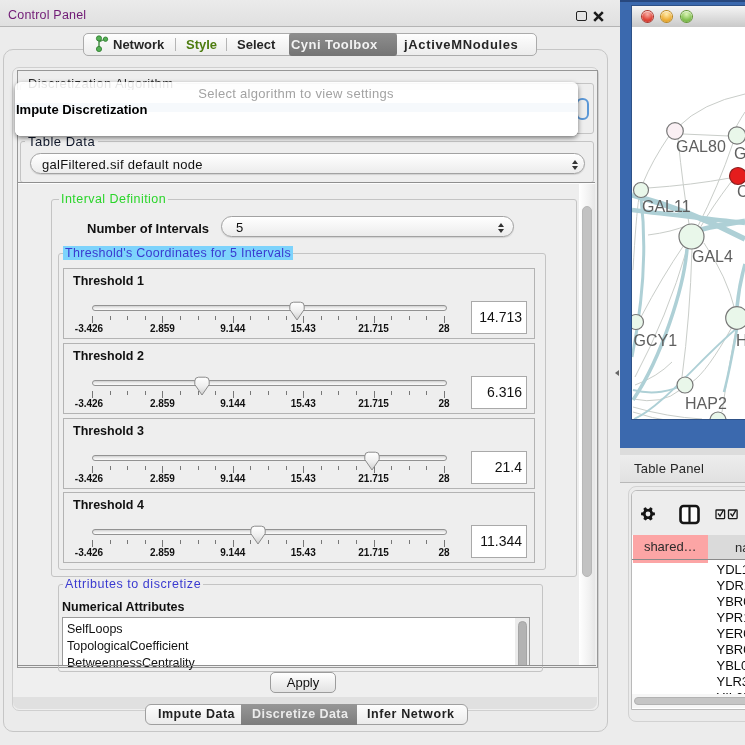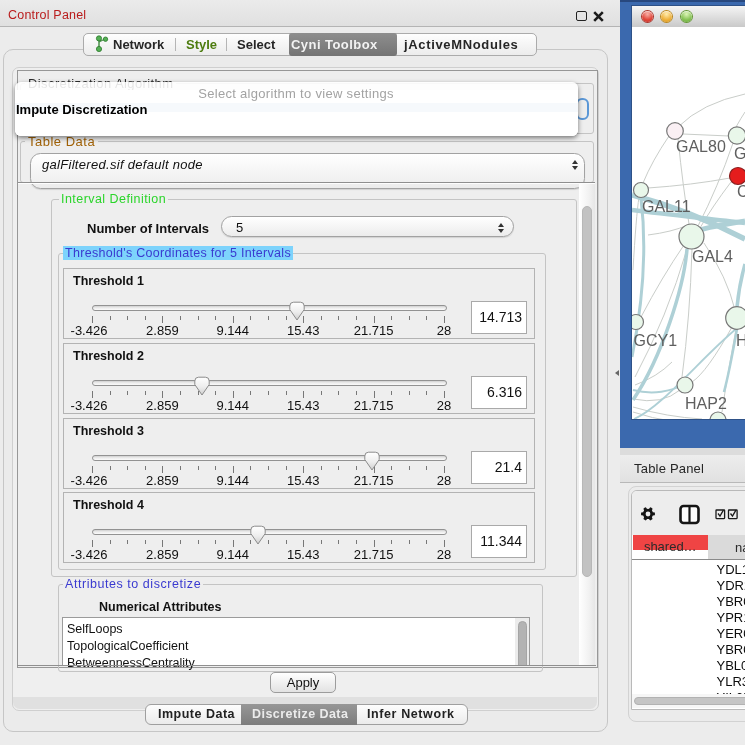--- a/index.html
+++ b/index.html
@@ -13,32 +13,32 @@
   .arrdn{position:absolute;top:12px;width:0;height:0;border-left:3px solid transparent;
          border-right:3px solid transparent;border-top:4.5px solid #333;}
   .throw{position:absolute;left:63px;width:472px;height:71px;border:1px solid #b3b3b3;box-sizing:border-box;}
   .tlab{position:absolute;left:9px;top:5px;font-size:12.5px;font-weight:bold;}
   .track{position:absolute;left:28px;top:36px;width:355px;height:5.5px;border-radius:3px;
          background:linear-gradient(#cfcfcf,#ececec 45%,#fafafa);border:1px solid #929292;box-sizing:border-box;}
   .ticksmin{position:absolute;left:28px;top:46.5px;width:354px;height:4.5px;
          background:repeating-linear-gradient(90deg,#777 0,#777 1px,transparent 1px,transparent 17.6px);}
   .ticksmaj{position:absolute;left:28px;top:46.5px;width:354px;height:7px;
          background:repeating-linear-gradient(90deg,#777 0,#777 1px,transparent 1px,transparent 70.4px);}
-  .tl{position:absolute;top:53.5px;font-size:13px;font-weight:normal;transform:translateX(-50%);}
+  .tl{position:absolute;top:53.5px;font-size:10px;font-weight:bold;transform:translateX(-50%);}
   .tfield{position:absolute;left:407px;top:32px;width:56px;height:33px;background:#ffffff;
          border:1px solid #a9a9a9;box-sizing:border-box;font-size:14px;text-align:right;
          line-height:31px;padding-right:4px;}
   .thumb{position:absolute;top:32px;}
 </style>
 </head>
 <body>
 <div id="root">
 
   <div class="abs" style="left:0;top:0;width:620px;height:26px;background:linear-gradient(#ebebeb,#e0e0e0);border-bottom:1px solid #b4b4b4;"></div>
-  <div class="abs" style="left:8px;top:7.5px;font-size:12.5px;letter-spacing:0.2px;color:#b91c1c;">Control Panel</div>
+  <div class="abs" style="left:8px;top:7.5px;font-size:12.5px;letter-spacing:0.2px;color:#701a75;">Control Panel</div>
   <div class="abs" style="left:576px;top:10.5px;width:9px;height:8.5px;border:1.5px solid #222;border-radius:2px;"></div>
   <svg class="abs" style="left:593px;top:11px;" width="11" height="11" viewBox="0 0 11 11">
       <path d="M1.2,1.2 L9.8,9.8 M9.8,1.2 L1.2,9.8" stroke="#1b1b1b" stroke-width="2.6"></path>
     </svg>
 
   <div class="abs" style="left:3px;top:49px;width:603px;height:681px;background:#ebebeb;border:1px solid #c6c6c6;border-radius:10px;"></div>
 
   <div class="abs" style="left:12px;top:67px;width:585px;height:642px;background:#efefef;border:1px solid #cfcfcf;border-radius:7px;"></div>
 
   <div class="abs" style="left:13px;top:697px;width:584px;height:12px;background:#e0e0e0;border-radius:0 0 7px 7px;"></div>
@@ -61,22 +61,22 @@
   <div class="abs" style="left:289px;top:33px;width:108px;height:23px;background:linear-gradient(#8e8e8e,#747474);border-radius:3px;"></div>
   <div class="abs" style="left:291px;top:37px;font-size:13px;font-weight:bold;letter-spacing:0.45px;color:#f2f2f2;">Cyni Toolbox</div>
   <div class="abs" style="left:404px;top:37px;font-size:13px;font-weight:bold;letter-spacing:0.65px;color:#262626;">jActiveMNodules</div>
 
   <div class="abs" style="left:20px;top:83px;width:572px;height:49px;border:1px solid #c4c4c4;border-radius:3px;"></div>
   <div class="abs" style="left:25px;top:76px;font-size:13px;letter-spacing:0.4px;color:#2b2b2b;background:#eeeeee;padding:0 3px;">Discretization Algorithm</div>
 
   <div class="abs" style="left:576px;top:98px;width:13px;height:22px;border-radius:6px;background:#ededed;border:2.5px solid #5b97d6;box-sizing:border-box;"></div>
 
   <div class="abs" style="left:20px;top:141px;width:572px;height:40px;border:1px solid #c4c4c4;border-radius:3px;"></div>
-  <div class="abs" style="left:25px;top:134px;font-size:13px;letter-spacing:0.5px;color:#a16207;background:#eeeeee;padding:0 3px;">Table Data</div>
-  <div class="abs combo" style="left:30px;top:153px;width:555px;height:36px;font-style:italic;">
+  <div class="abs" style="left:25px;top:134px;font-size:13px;letter-spacing:0.5px;color:#0f172a;background:#eeeeee;padding:0 3px;">Table Data</div>
+  <div class="abs combo" style="left:30px;top:153px;width:555px;height:21px;">
     <span style="position:absolute;left:11px;top:3px;font-size:13px;letter-spacing:0.3px;">galFiltered.sif default node</span>
     <div class="arrup" style="left:541px;"></div>
       <div class="arrdn" style="left:541px;"></div>
   </div>
 
   <div class="abs" style="left:18px;top:182px;width:577px;height:1px;background:#8f8f8f;"></div>
   <div class="abs" style="left:18px;top:183px;width:577px;height:1px;background:#fdfdfd;"></div>
 
   <div class="abs" style="left:579px;top:184px;width:16px;height:481px;background:linear-gradient(90deg,#ffffff,#f2f2f2 60%,#e6e6e6);"></div>
   <div class="abs" style="left:582px;top:206px;width:9.5px;height:371px;background:#c2c2c2;border:1px solid #b7b7b7;border-radius:5px;box-sizing:border-box;"></div>
@@ -164,21 +164,21 @@
     <span class="tl" style="left:309.6px;">21.715</span>
       <span class="tl" style="left:380px;">28</span>
     <svg class="thumb" style="left:249.4px;margin-left:-63px;" width="16" height="20" viewBox="0 0 16 20">
       <path d="M0.8,8.5 V5 Q0.8,1.2 4.6,1.2 H11.4 Q15.2,1.2 15.2,5 V8.5 L8,19 Z" fill="url(#tg)" stroke="#8b8b8b" stroke-width="1"></path>
     </svg>
     <div class="tfield">11.344</div>
   </div>
 
   <div class="abs" style="left:58px;top:584px;width:483px;height:86px;border:1px solid #c4c4c4;border-radius:3px;"></div>
   <div class="abs" style="left:63px;top:577px;font-size:12.5px;letter-spacing:0.55px;color:#3a3ad0;background:#eeeeee;padding:0 2px;">Attributes to discretize</div>
-  <div class="abs" style="left:62px;top:600px;font-size:12.5px;font-weight:bold;margin-left:37px;">Numerical Attributes</div>
+  <div class="abs" style="left:62px;top:600px;font-size:12.5px;font-weight:bold;">Numerical Attributes</div>
   <div class="abs" style="left:62px;top:617px;width:468px;height:49px;background:#ffffff;border:1px solid #9b9b9b;box-sizing:border-box;"></div>
   <div class="abs" style="left:67px;top:620.5px;font-size:12.5px;line-height:17.3px;">SelfLoops<br>TopologicalCoefficient<br>BetweennessCentrality</div>
   <div class="abs" style="left:515px;top:618px;width:14px;height:48px;background:#ececec;"></div>
   <div class="abs" style="left:518px;top:621px;width:9px;height:45px;background:#b3b3b3;border:1px solid #a5a5a5;border-radius:5px 5px 0 0;box-sizing:border-box;"></div>
 
   <div class="abs" style="left:17px;top:665px;width:579px;height:1px;background:#8f8f8f;"></div>
 
   <div class="abs" style="left:270px;top:672px;width:66px;height:21px;background:linear-gradient(#ffffff,#e2e2e2);border:1px solid #9c9c9c;border-radius:5px;box-sizing:border-box;text-align:center;font-size:13px;line-height:19px;">Apply</div>
 
   <div class="abs" style="left:145px;top:704px;width:323px;height:21px;background:linear-gradient(#fdfdfd,#ebebeb);border:1px solid #9f9f9f;border-radius:6px;box-sizing:border-box;"></div>
@@ -277,21 +277,21 @@
     <rect x="42.5" y="3" width="18" height="17" rx="3" fill="#fdfdfd" stroke="#151515" stroke-width="2.6"></rect>
     <line x1="51.5" y1="3" x2="51.5" y2="20" stroke="#151515" stroke-width="2.2"></line>
     <g stroke="#1a1a1a" stroke-width="1.3" fill="none">
       <rect x="78" y="7" width="8.6" height="8.6" rx="0.5"></rect>
       <path d="M80,10.5 l2,2.6 l3.4,-6"></path>
       <rect x="90.5" y="7" width="8.6" height="8.6" rx="0.5"></rect>
       <path d="M92.5,10.5 l2,2.6 l3.4,-6"></path>
     </g>
   </svg>
 
-  <div class="abs" style="left:633px;top:535px;width:74.5px;height:15px;background:#ef4444;box-sizing:border-box;text-align:center;font-size:13px;line-height:24px;color:#2b2b2b;">shared…</div>
+  <div class="abs" style="left:633px;top:535px;width:74.5px;height:28px;background:#fca5a5;box-sizing:border-box;text-align:center;font-size:13px;line-height:24px;color:#2b2b2b;">shared…</div>
   <div class="abs" style="left:708px;top:535px;width:37px;height:24.5px;background:#dadada;box-sizing:border-box;"></div>
   <div class="abs" style="left:735px;top:540px;font-size:13px;color:#2b2b2b;">na</div>
   <div class="abs" style="left:632px;top:559px;width:113px;height:1.2px;background:#8a8a8a;"></div>
 
   <div class="abs" style="left:716.5px;top:562px;font-size:13px;line-height:15.95px;color:#0d0d0d;">YDL19<br>YDR27<br>YBR04<br>YPR14<br>YER05<br>YBR04<br>YBL07<br>YLR34<br>YIL05</div>
 
   <div class="abs" style="left:632px;top:694px;width:113px;height:14px;background:#f6f6f6;"></div>
   <div class="abs" style="left:634px;top:696.5px;width:115px;height:8px;background:#c5c5c5;border:1px solid #b2b2b2;border-radius:4.5px;box-sizing:border-box;"></div>
 
 </div>

